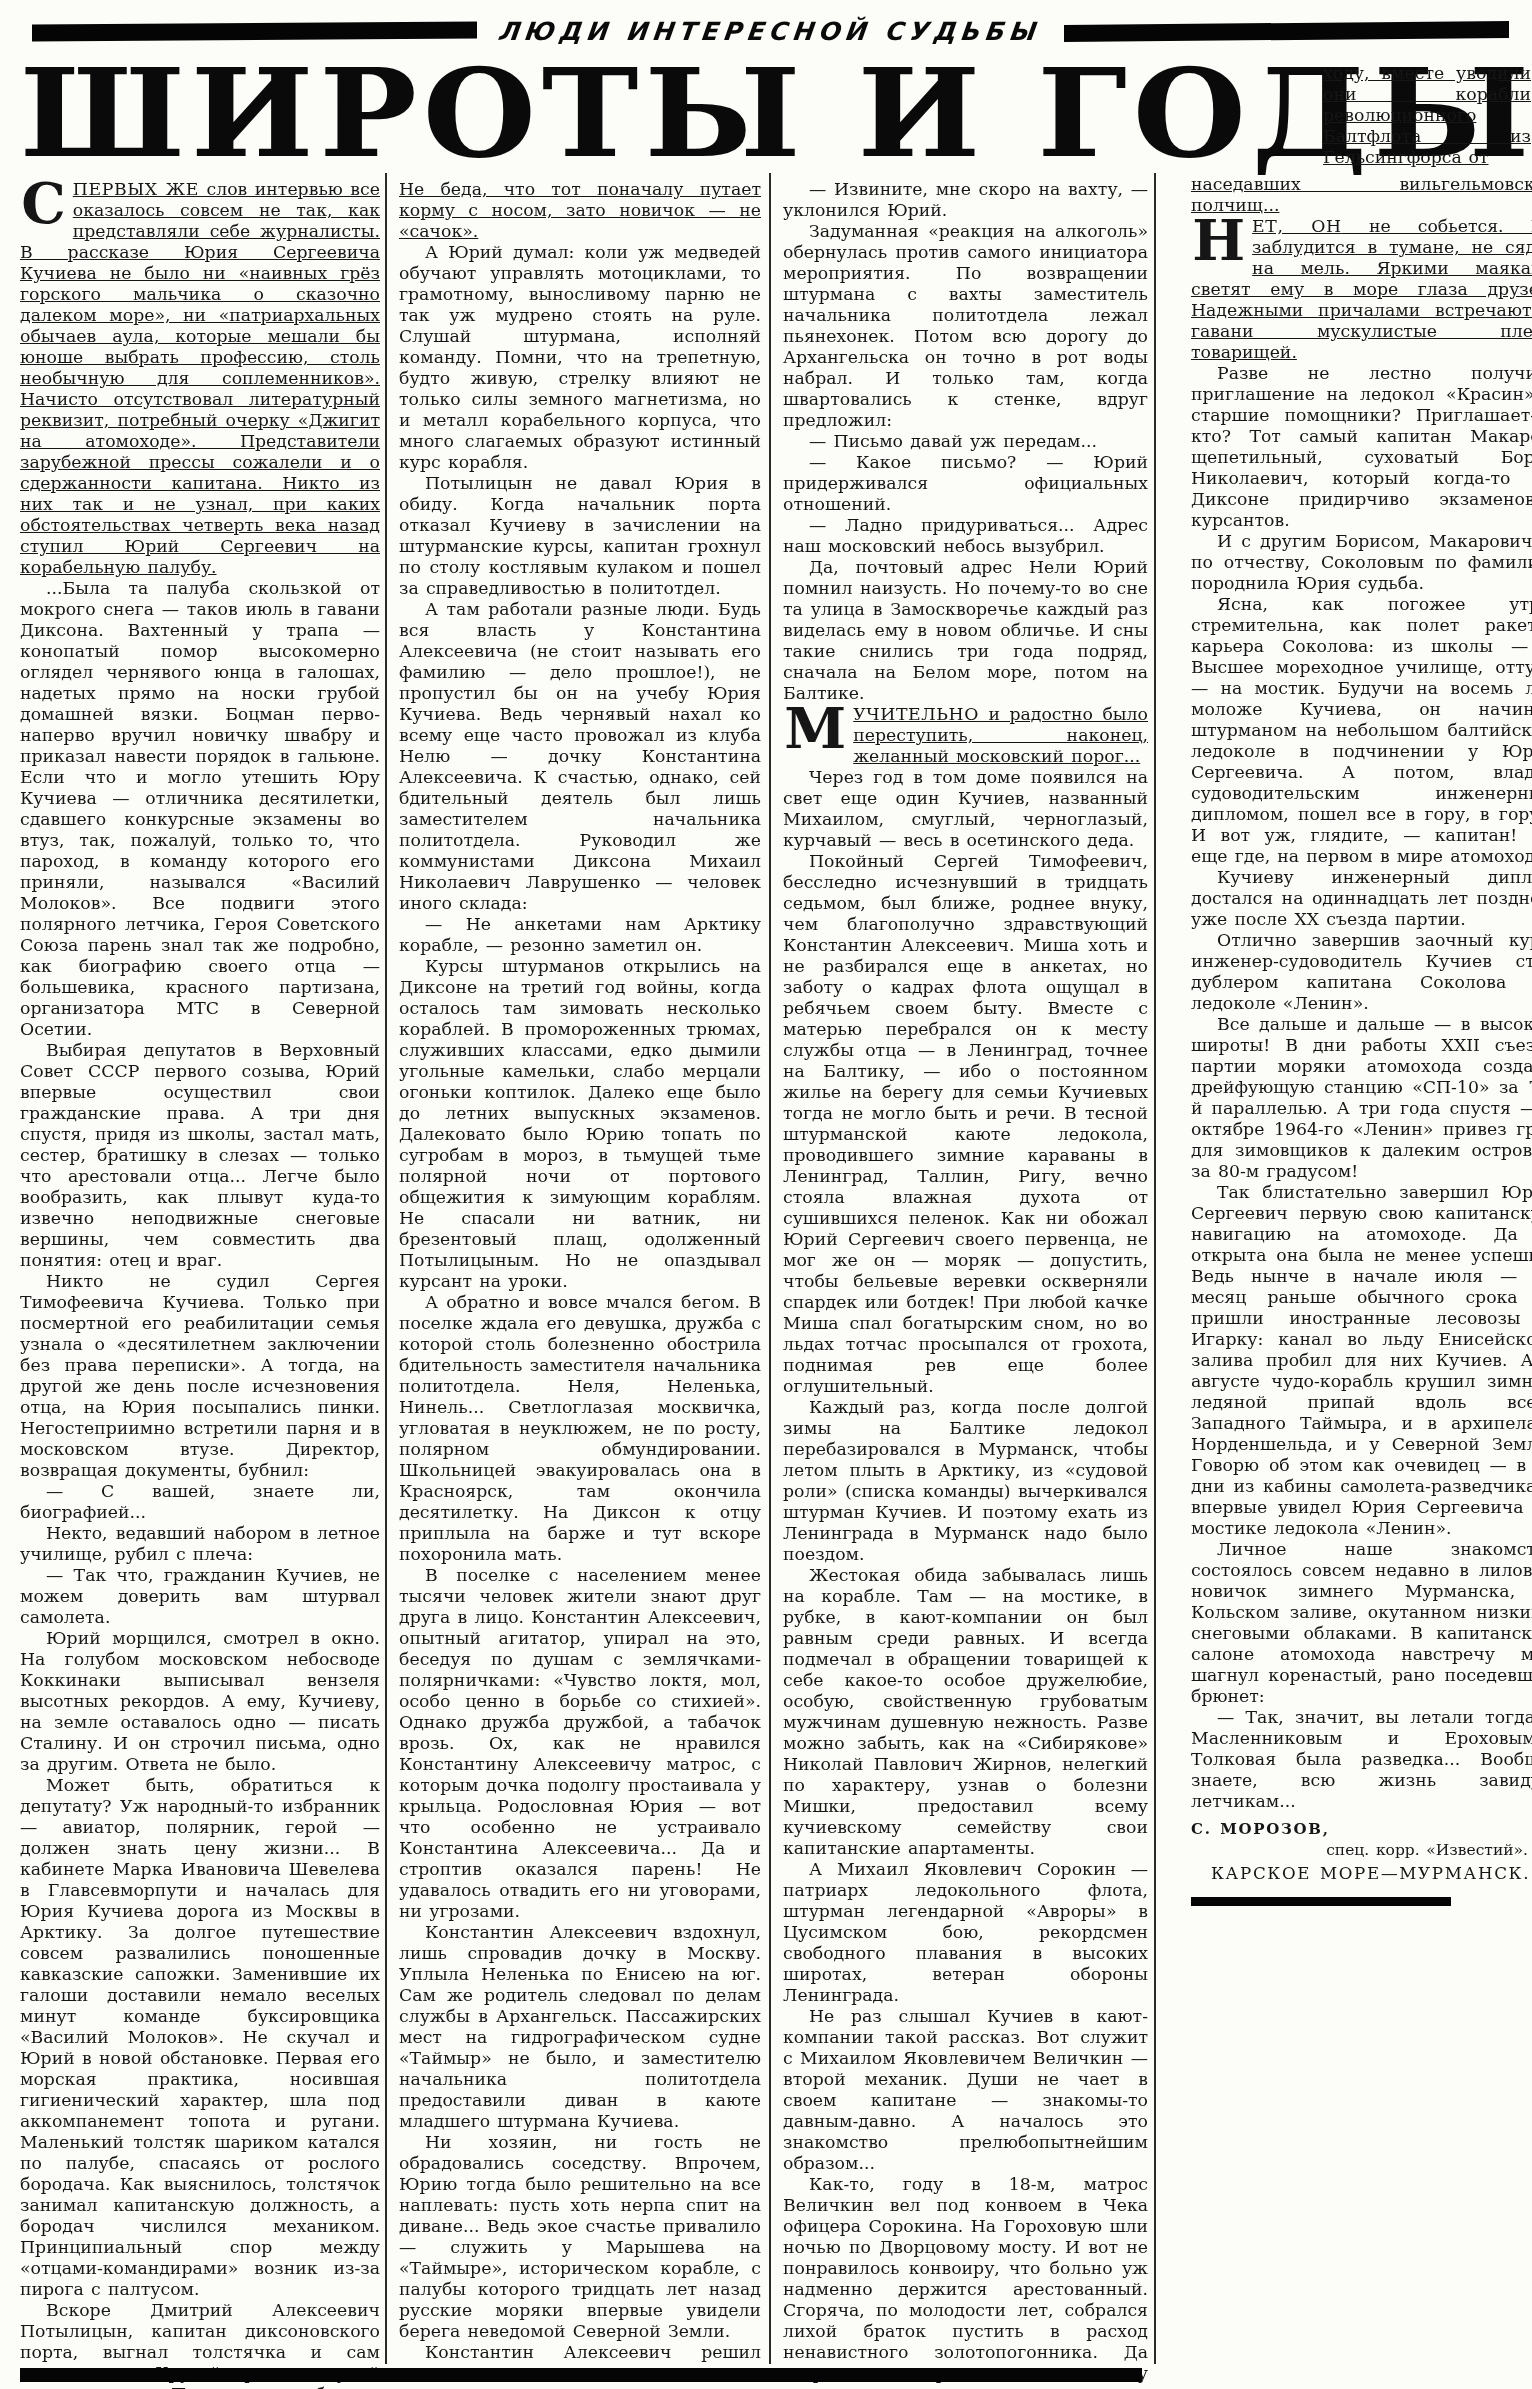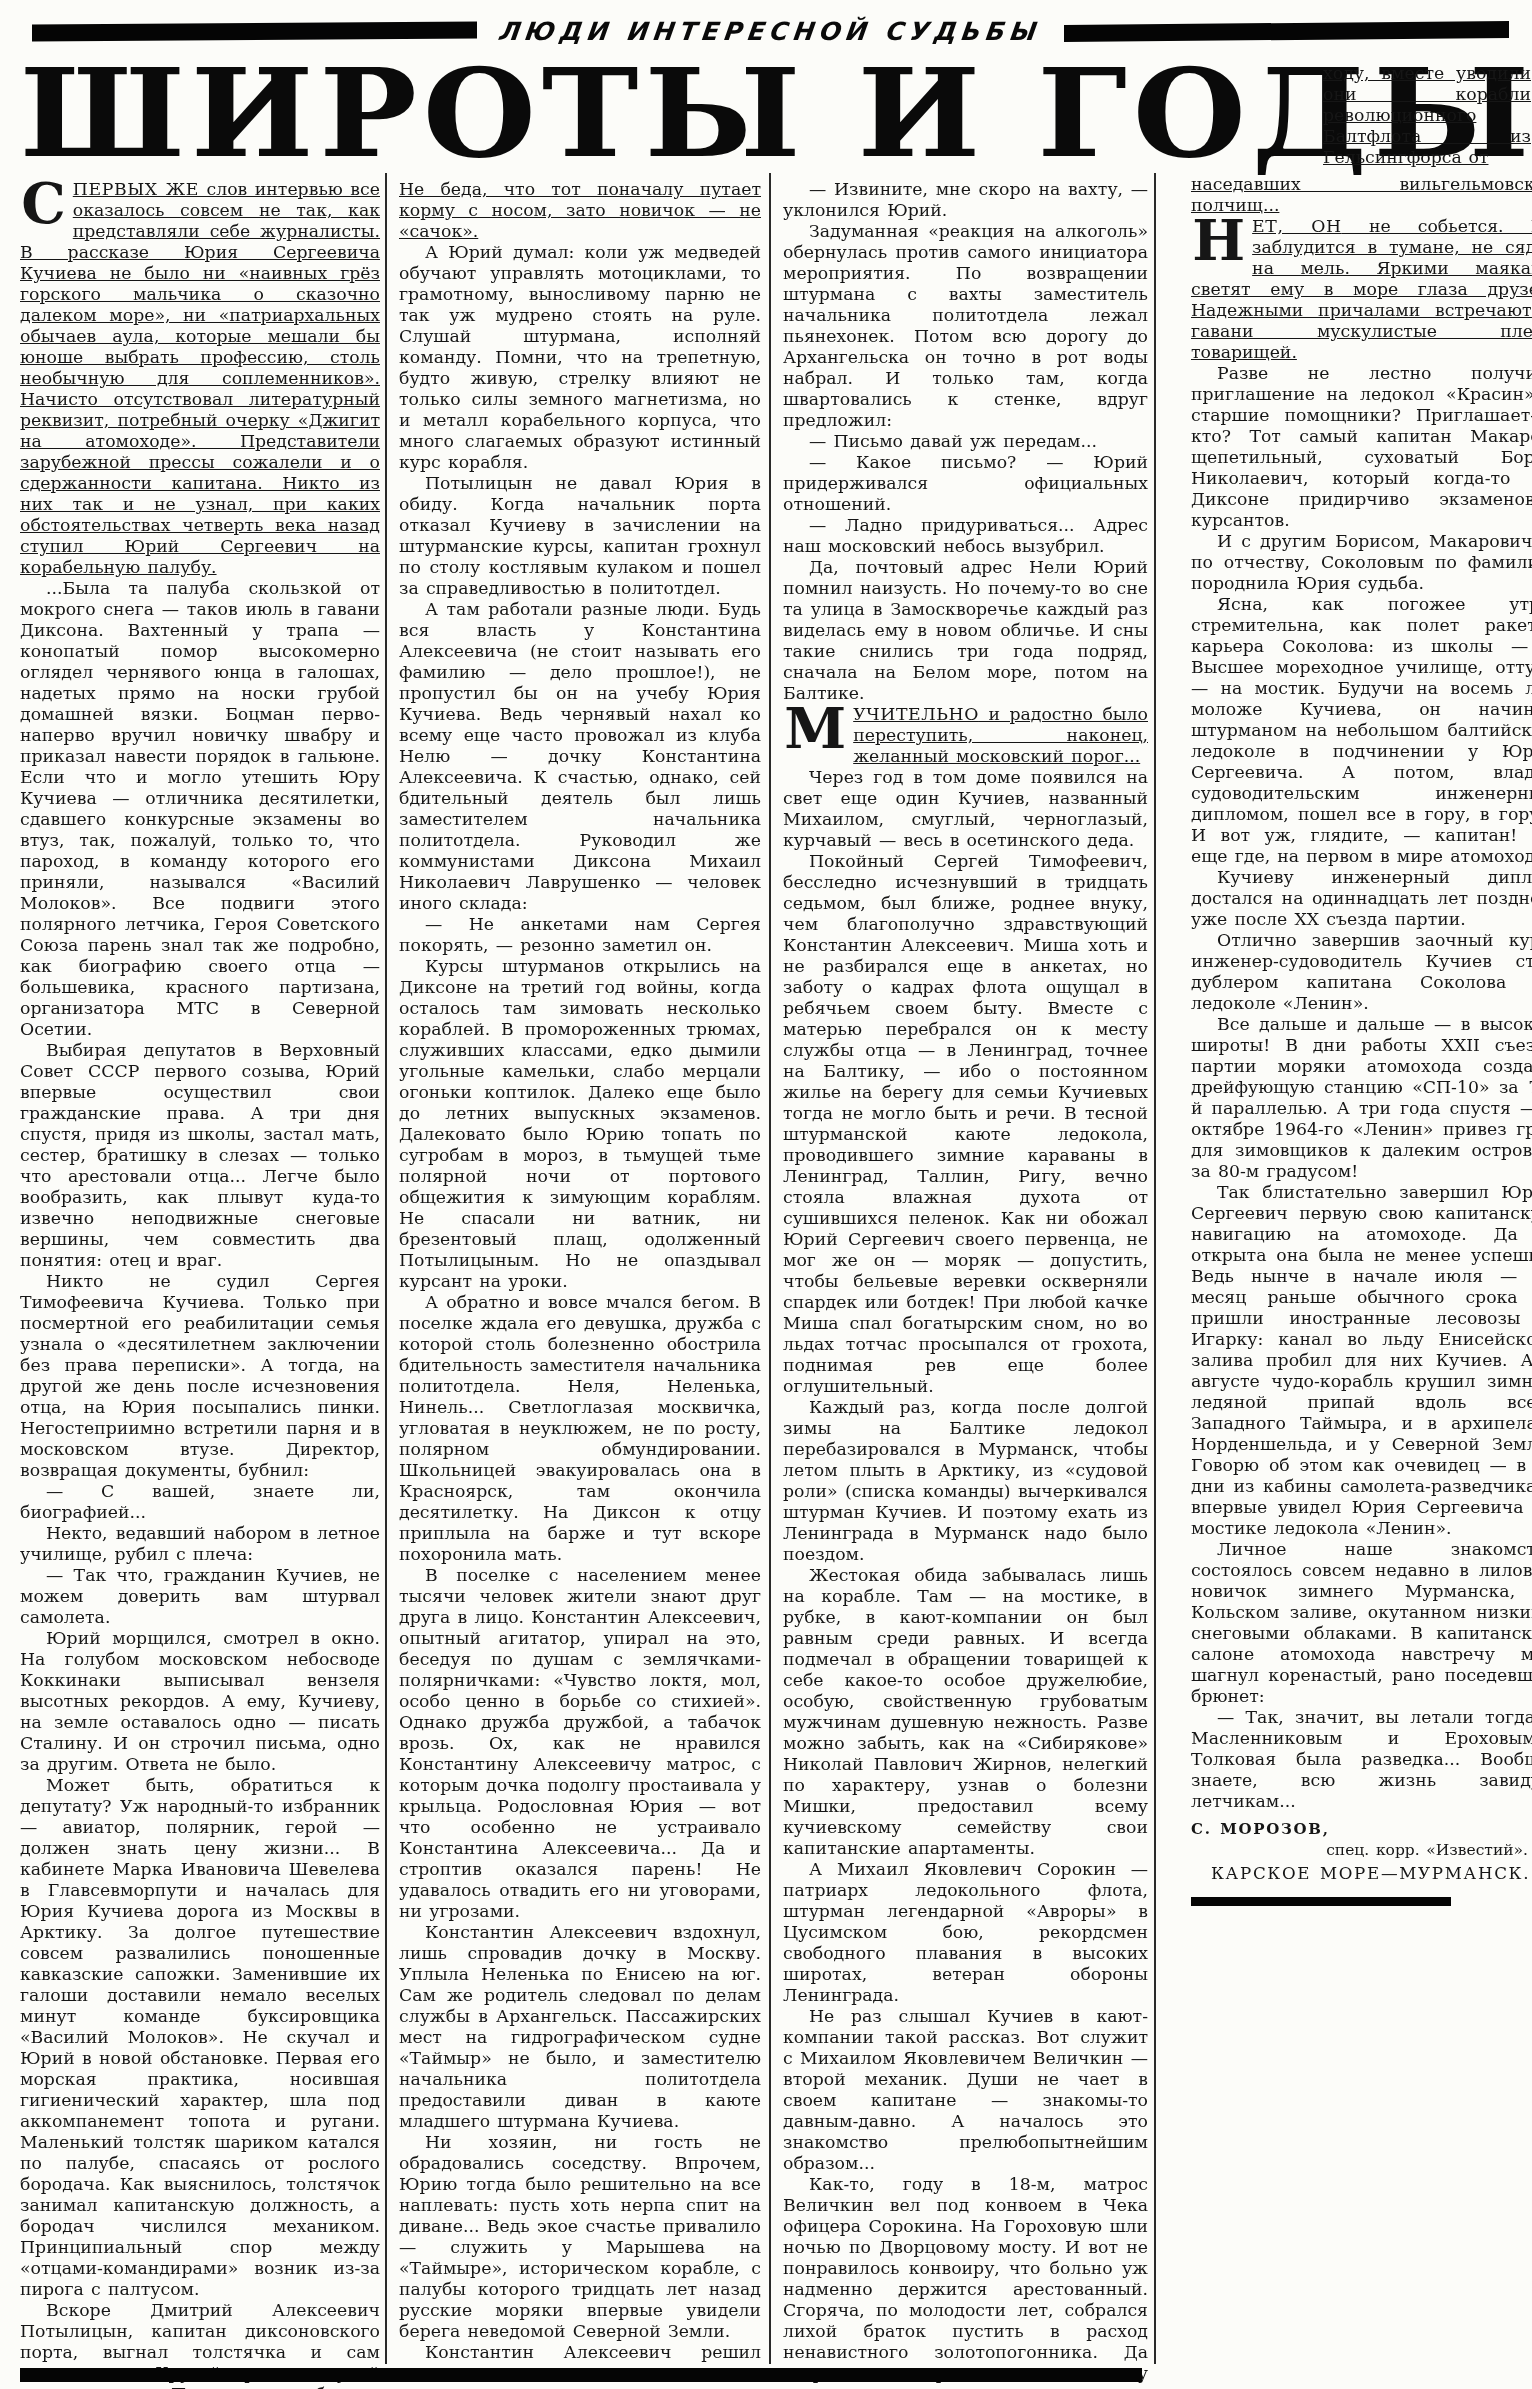--- a/index.html
+++ b/index.html
@@ -91,21 +91,21 @@
       <p class="para">Юрий морщился, смотрел в окно. На голубом московском небосводе Коккинаки выписывал вензеля высотных рекордов. А ему, Кучиеву, на земле оставалось одно — писать Сталину. И он строчил письма, одно за другим. Ответа не было.</p>
       <p class="para">Может быть, обратиться к депутату? Уж народный-то избранник — авиатор, полярник, герой — должен знать цену жизни... В кабинете Марка Ивановича Шевелева в Главсевморпути и началась для Юрия Кучиева дорога из Москвы в Арктику. За долгое путешествие совсем развалились поношенные кавказские сапожки. Заменившие их галоши доставили немало веселых минут команде буксировщика «Василий Молоков». Не скучал и Юрий в новой обстановке. Первая его морская практика, носившая гигиенический характер, шла под аккомпанемент топота и ругани. Маленький толстяк шариком катался по палубе, спасаясь от рослого бородача. Как выяснилось, толстячок занимал капитанскую должность, а бородач числился механиком. Принципиальный спор между «отцами-командирами» возник из-за пирога с палтусом.</p>
       <p class="para">Вскоре Дмитрий Алексеевич Потылицын, капитан диксоновского порта, выгнал толстячка и сам заменил его. Крутой нравом, скупой на слова, Потылицын быстро пригляделся к матросам, приметил: из кавказца, пожалуй, будет толк.</p>
     </section>
 
   <section class="col col2">
       <p class="para noindent">Не беда, что тот поначалу путает корму с носом, зато новичок — не «сачок».</p>
       <p class="para">А Юрий думал: коли уж медведей обучают управлять мотоциклами, то грамотному, выносливому парню не так уж мудрено стоять на руле. Слушай штурмана, исполняй команду. Помни, что на трепетную, будто живую, стрелку влияют не только силы земного магнетизма, но и металл корабельного корпуса, что много слагаемых образуют истинный курс корабля.</p>
       <p class="para">Потылицын не давал Юрия в обиду. Когда начальник порта отказал Кучиеву в зачислении на штурманские курсы, капитан грохнул по столу костлявым кулаком и пошел за справедливостью в политотдел.</p>
       <p class="para">А там работали разные люди. Будь вся власть у Константина Алексеевича (не стоит называть его фамилию — дело прошлое!), не пропустил бы он на учебу Юрия Кучиева. Ведь чернявый нахал ко всему еще часто провожал из клуба Нелю — дочку Константина Алексеевича. К счастью, однако, сей бдительный деятель был лишь заместителем начальника политотдела. Руководил же коммунистами Диксона Михаил Николаевич Лаврушенко — человек иного склада:</p>
-      <p class="para">— Не анкетами нам Сергея покорять, — резонно заметил он.</p>
+      <p class="para">— Не анкетами нам Арктику корабле, — резонно заметил он.</p>
       <p class="para">Курсы штурманов открылись на Диксоне на третий год войны, когда осталось там зимовать несколько кораблей. В промороженных трюмах, служивших классами, едко дымили угольные камельки, слабо мерцали огоньки коптилок. Далеко еще было до летних выпускных экзаменов. Далековато было Юрию топать по сугробам в мороз, в тьмущей тьме полярной ночи от портового общежития к зимующим кораблям. Не спасали ни ватник, ни брезентовый плащ, одолженный Потылицыным. Но не опаздывал курсант на уроки.</p>
       <p class="para">А обратно и вовсе мчался бегом. В поселке ждала его девушка, дружба с которой столь болезненно обострила бдительность заместителя начальника политотдела. Неля, Неленька, Нинель... Светлоглазая москвичка, угловатая в неуклюжем, не по росту, полярном обмундировании. Школьницей эвакуировалась она в Красноярск, там окончила десятилетку. На Диксон к отцу приплыла на барже и тут вскоре похоронила мать.</p>
       <p class="para">В поселке с населением менее тысячи человек жители знают друг друга в лицо. Константин Алексеевич, опытный агитатор, упирал на это, беседуя по душам с землячками-полярничками: «Чувство локтя, мол, особо ценно в борьбе со стихией». Однако дружба дружбой, а табачок врозь. Ох, как не нравился Константину Алексеевичу матрос, с которым дочка подолгу простаивала у крыльца. Родословная Юрия — вот что особенно не устраивало Константина Алексеевича... Да и строптив оказался парень! Не удавалось отвадить его ни уговорами, ни угрозами.</p>
       <p class="para">Константин Алексеевич вздохнул, лишь спровадив дочку в Москву. Уплыла Неленька по Енисею на юг. Сам же родитель следовал по делам службы в Архангельск. Пассажирских мест на гидрографическом судне «Таймыр» не было, и заместителю начальника политотдела предоставили диван в каюте младшего штурмана Кучиева.</p>
       <p class="para">Ни хозяин, ни гость не обрадовались соседству. Впрочем, Юрию тогда было решительно на все наплевать: пусть хоть нерпа спит на диване... Ведь экое счастье привалило — служить у Марышева на «Таймыре», историческом корабле, с палубы которого тридцать лет назад русские моряки впервые увидели берега неведомой Северной Земли.</p>
       <p class="para">Константин Алексеевич решил использовать соседство для «проверки кадров» — из чемодана он извлек бутыль.</p>
     </section>
 
   <section class="col col3">
       <p class="para">— Извините, мне скоро на вахту, — уклонился Юрий.</p>

